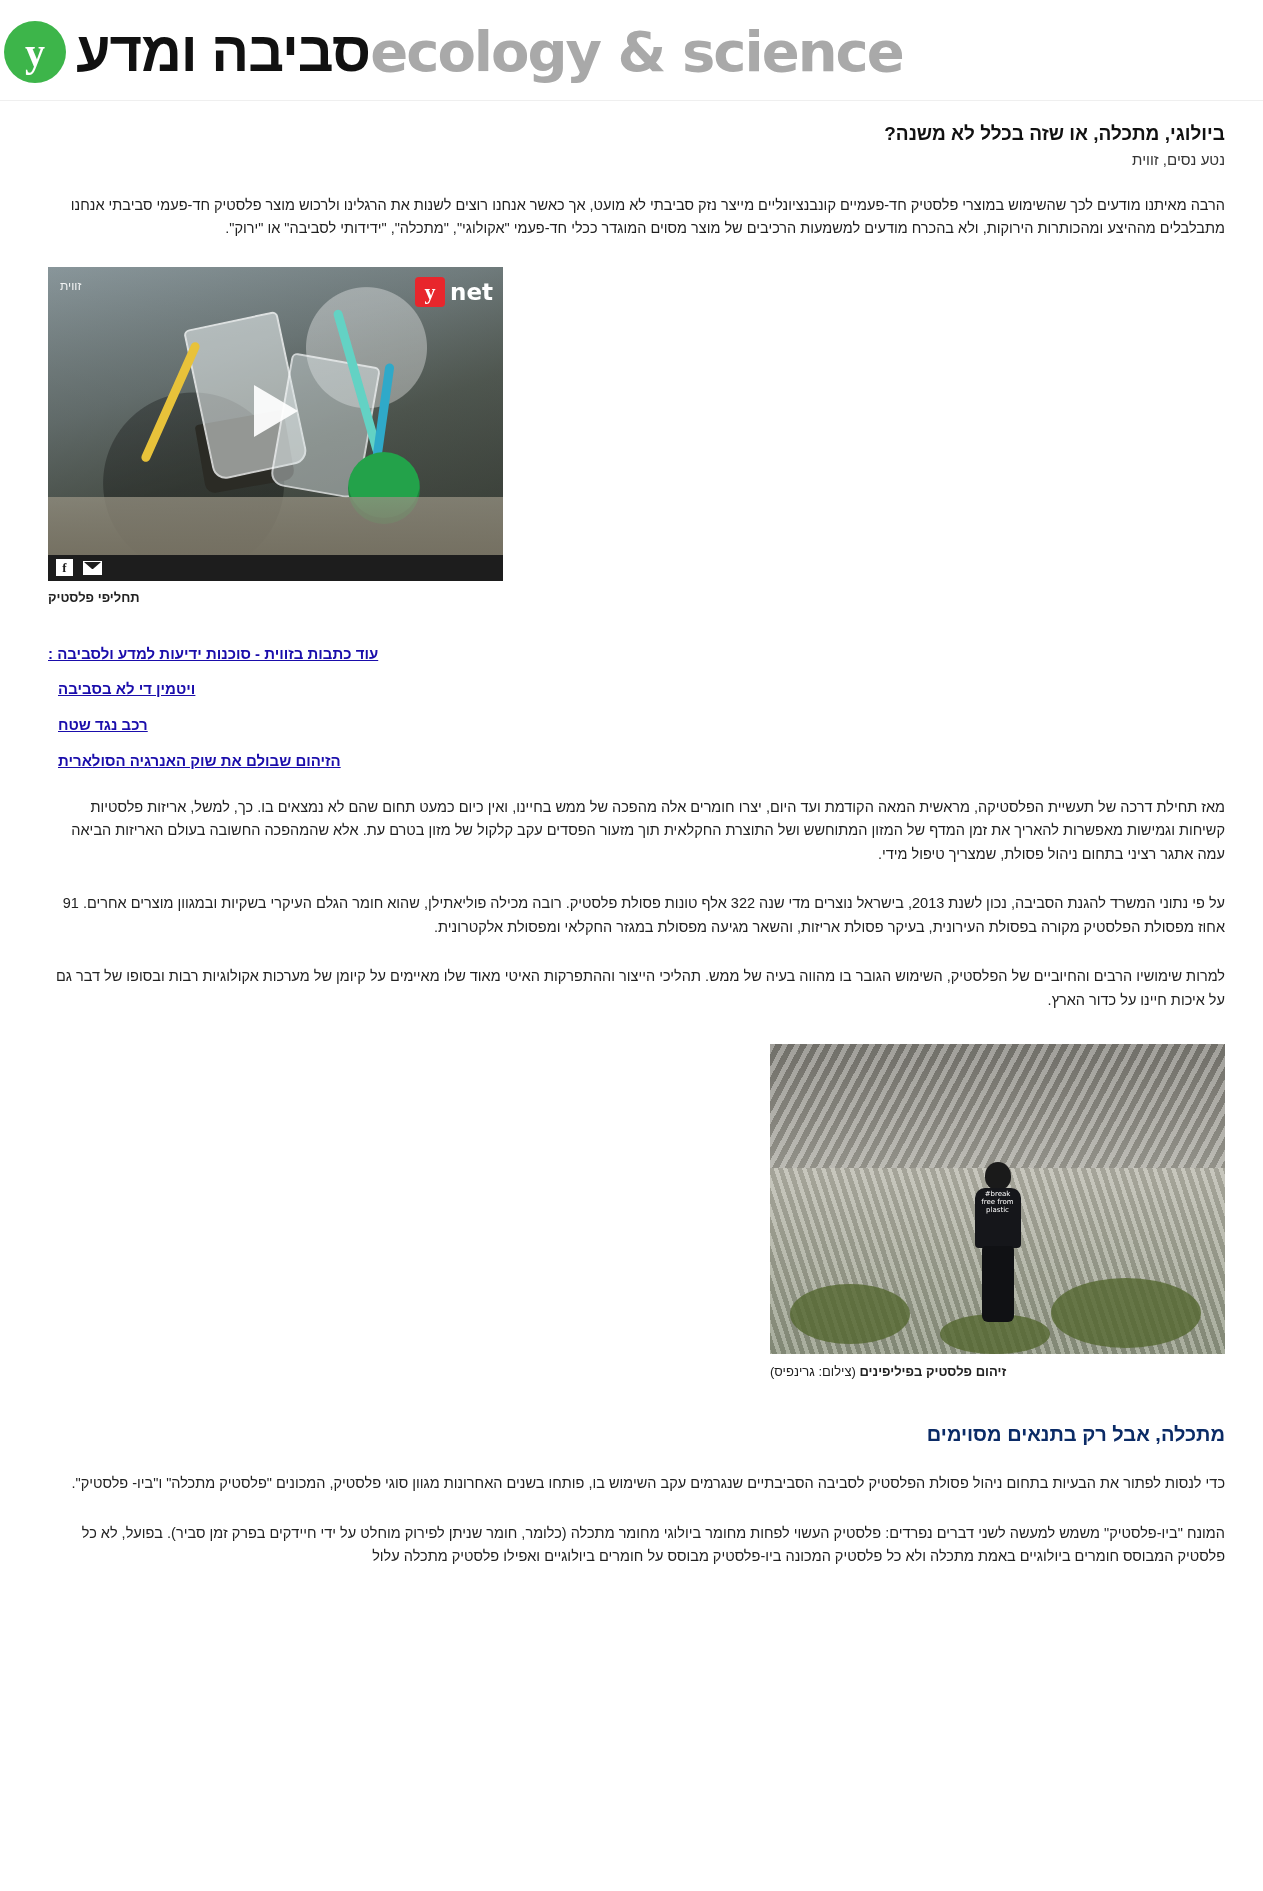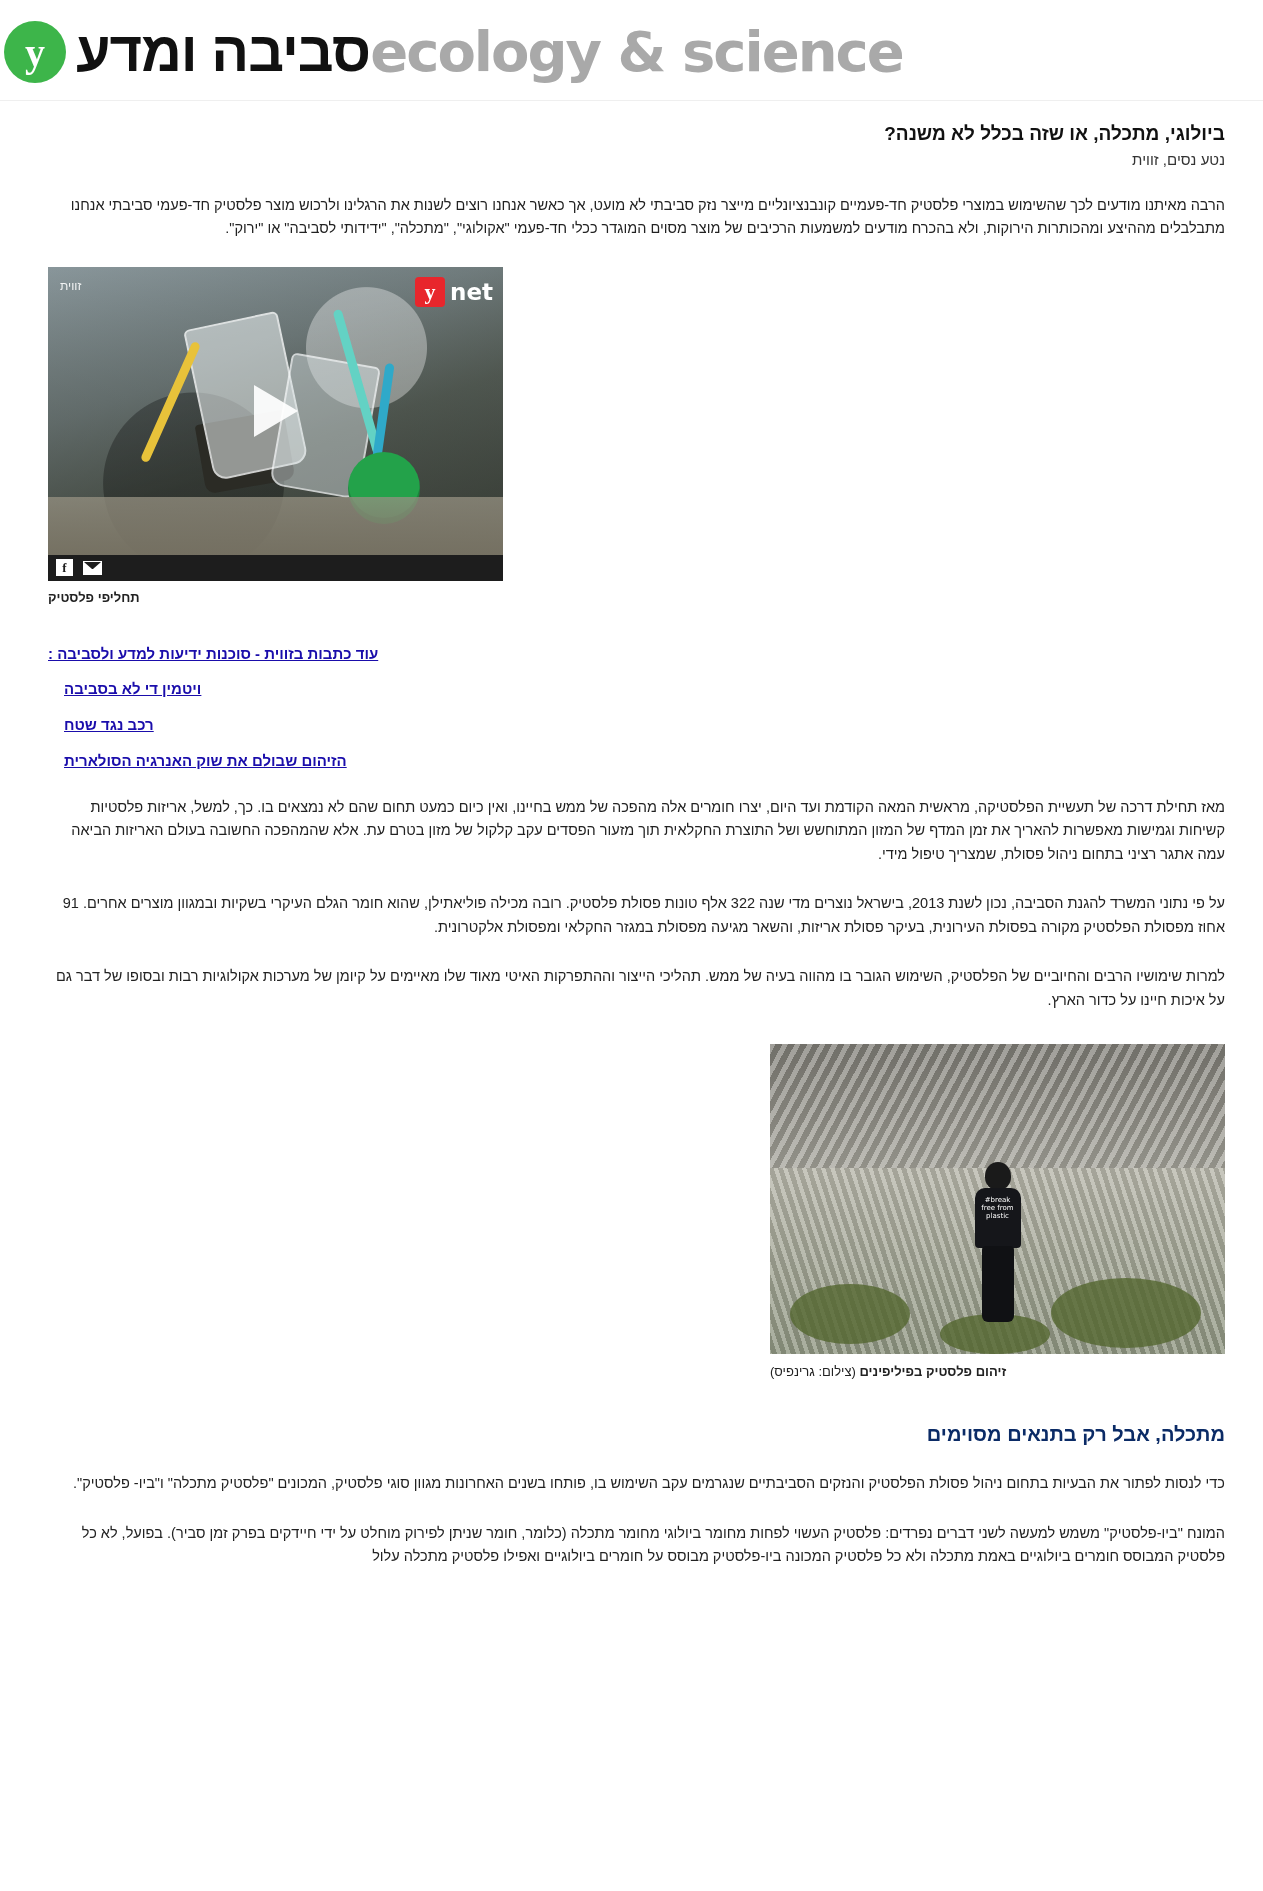--- a/index.html
+++ b/index.html
@@ -262,21 +262,21 @@
     color: #111;
     direction: rtl;
   }
   .related-title a {
     color: #1a0dab;
     text-decoration: underline;
     font-weight: bold;
   }
   .related-list {
     list-style: none;
-    margin: 16px;
+    margin: 10px;
     padding: 0;
   }
   .related-list li {
     text-align: left;
     margin-top: 18px;
   }
   .related-list a {
     color: #1a0dab;
     text-decoration: underline;
     font-size: 15px;
@@ -332,21 +332,21 @@
   }
   .person-body {
     position: absolute; left: 6px; top: 26px; width: 46px; height: 60px;
     background: #15161a; border-radius: 10px 10px 4px 4px;
   }
   .person-legs {
     position: absolute; left: 13px; top: 84px; width: 32px; height: 76px;
     background: #101114; border-radius: 4px 4px 6px 6px;
   }
   .person-text {
-    position: absolute; left: 10px; top: 34px; width: 38px;
+    position: absolute; left: 10px; top: 28px; width: 38px;
     color: #fff; font-size: 7px; line-height: 1.15; text-align: center;
     direction: ltr; font-family: "DejaVu Sans", sans-serif;
   }
   .photo-caption {
     width: 455px;
     text-align: left;
     font-size: 13px;
     font-weight: bold;
     color: #222;
     margin-top: 10px;
@@ -444,17 +444,17 @@
         </div>
         <div class="photo-caption">
           <span>זיהום פלסטיק בפיליפינים</span>
           <span class="credit">(צילום: גרינפיס)</span>
         </div>
       </div>
     </div>
 
     <h2 class="section-title">מתכלה, אבל רק בתנאים מסוימים</h2>
 
-    <p class="para">כדי לנסות לפתור את הבעיות בתחום ניהול פסולת הפלסטיק והנזקים הסביבתיים שנגרמים עקב השימוש בו, פותחו בשנים האחרונות מגוון סוגי פלסטיק, המכונים "פלסטיק מתכלה" ו"ביו- פלסטיק".</p>
+    <p class="para">כדי לנסות לפתור את הבעיות בתחום ניהול פסולת הפלסטיק לסביבה הסביבתיים שנגרמים עקב השימוש בו, פותחו בשנים האחרונות מגוון סוגי פלסטיק, המכונים "פלסטיק מתכלה" ו"ביו- פלסטיק".</p>
     <p class="para">המונח "ביו-פלסטיק" משמש למעשה לשני דברים נפרדים: פלסטיק העשוי לפחות מחומר ביולוגי מחומר מתכלה (כלומר, חומר שניתן לפירוק מוחלט על ידי חיידקים בפרק זמן סביר). בפועל, לא כל פלסטיק המבוסס חומרים ביולוגיים באמת מתכלה ולא כל פלסטיק המכונה ביו-פלסטיק מבוסס על חומרים ביולוגיים ואפילו פלסטיק מתכלה עלול</p>
 
   </div>
 </div>
 
 </body></html>

